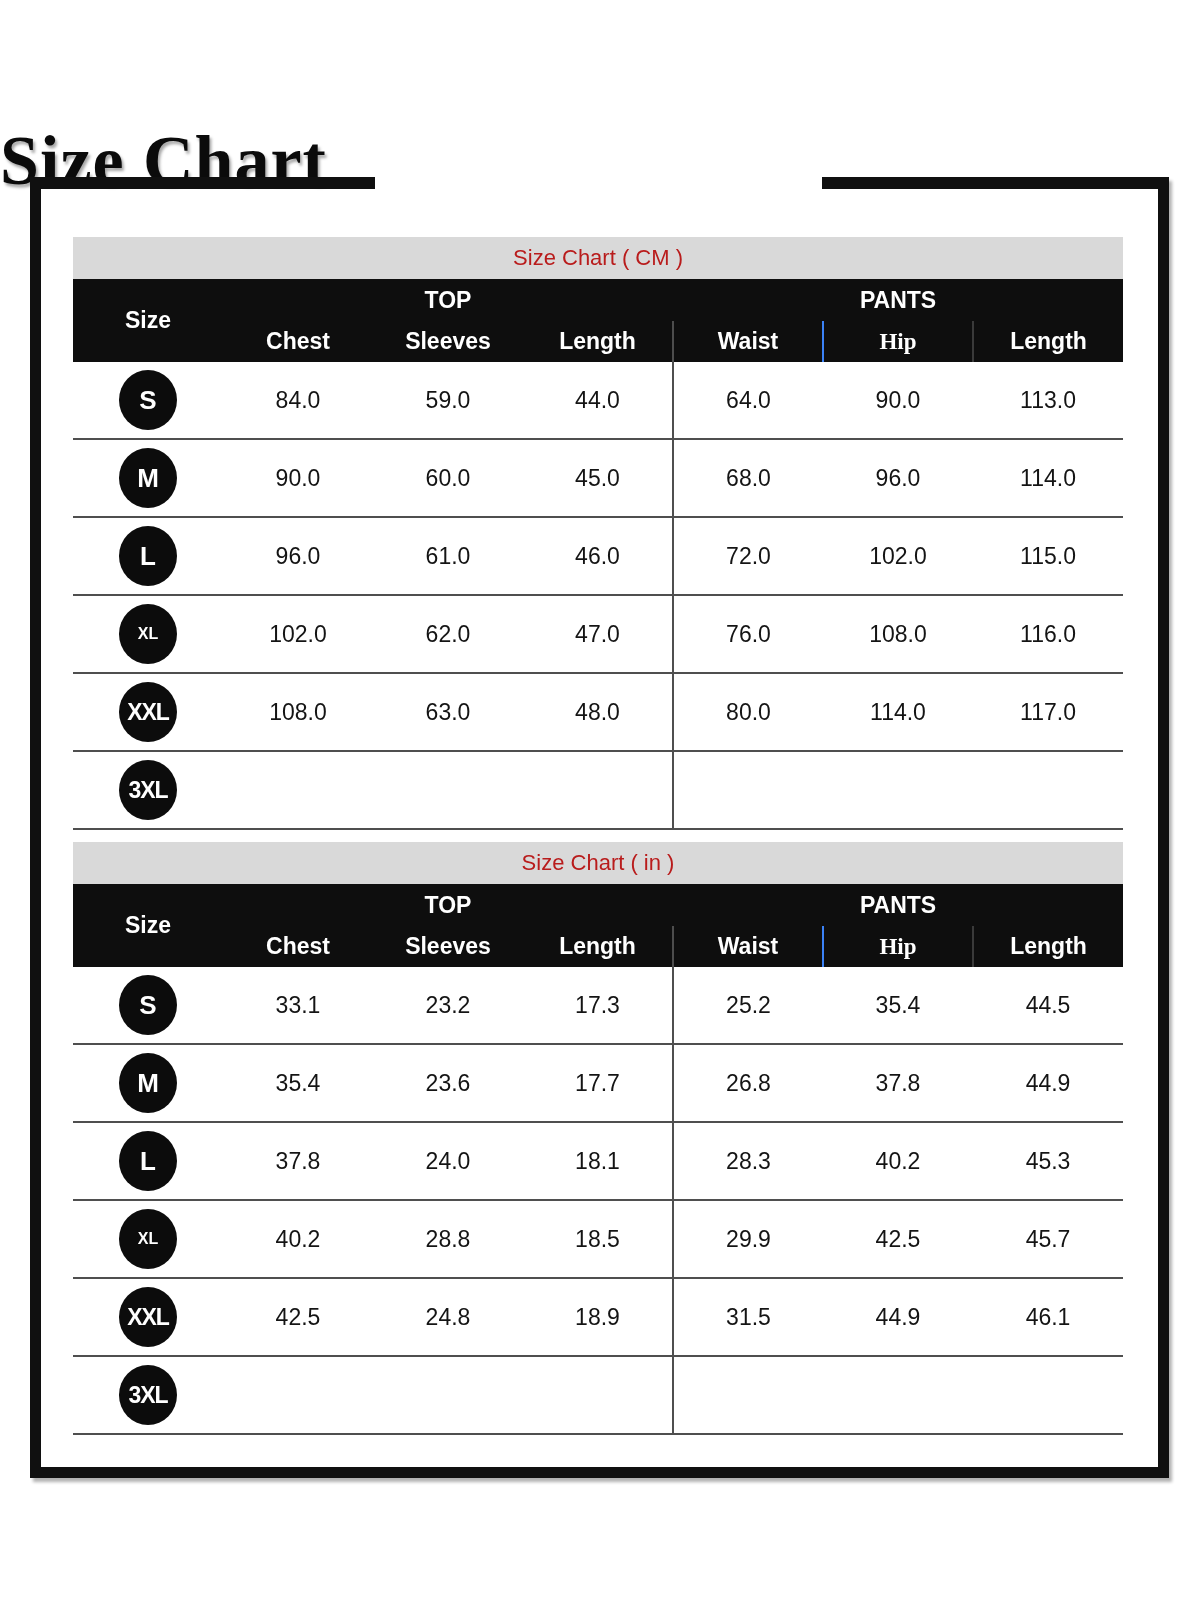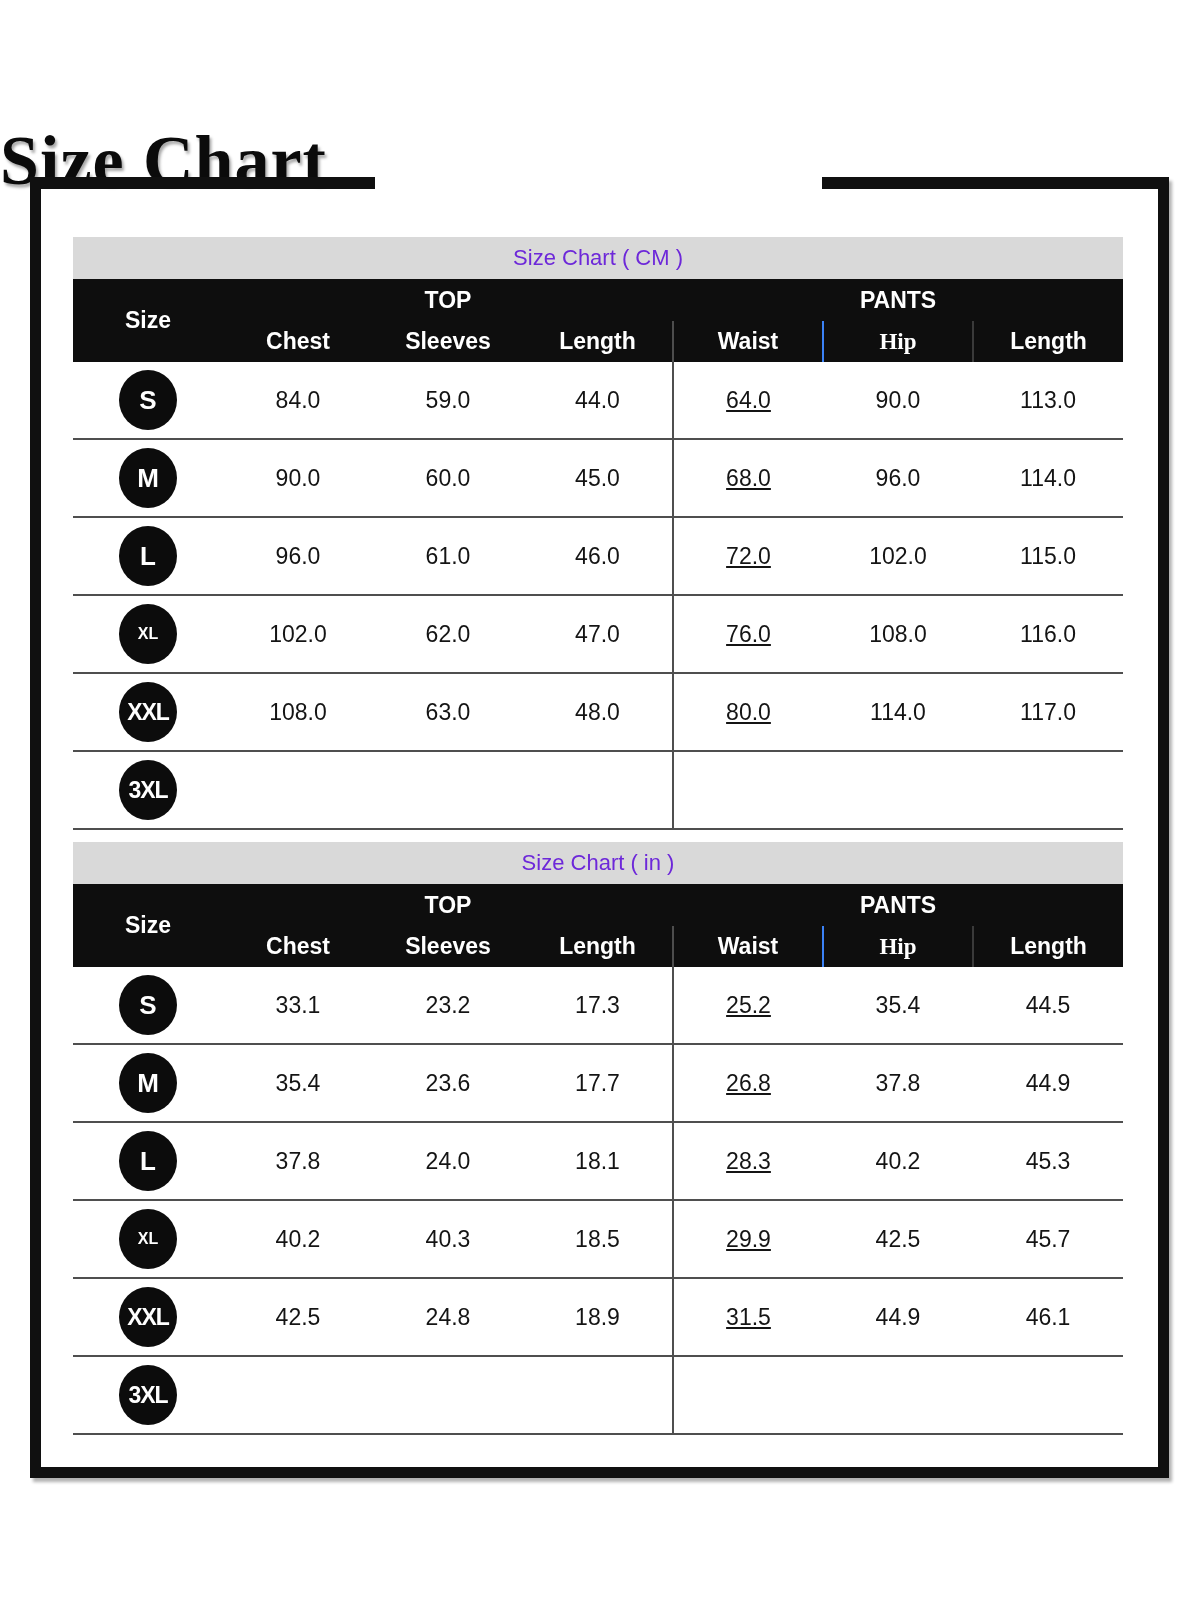--- a/index.html
+++ b/index.html
@@ -35,37 +35,37 @@
     position:absolute; left:73px; width:1050px;
     border-collapse:collapse; table-layout:fixed; background:#ffffff;
   }
   .table-cm { top:237px; }
   .table-in { top:842px; }
   col.c-size { width:150px; }
   col.c-val  { width:150px; }
 
   .band-row td {
     background:#d9d9d9; height:40px; text-align:center;
-    font-size:22px; color:#6d28d9;
+    font-size:22px; color:#b91c1c;
   }
   thead th {
     background:#0e0e0e; color:#ffffff; font-weight:bold;
     font-size:23px; text-align:center; padding:0;
   }
   .group-row th { height:42px; }
   .sub-row th   { height:41px; }
   th.sub-waist   { border-left:2px solid #4d4d4d; }
   th.sub-hip     { border-left:2px solid #3b82f6;font-family:Liberation Serif, serif; }
   th.sub-plength { border-left:2px solid #3a3a3a; }
 
   tbody td {
     height:76px; text-align:center; font-size:23px; color:#141414;
     background:#ffffff; border-bottom:2px solid #4f4f4f; padding:0;
   }
-  tbody td.pants-start { border-left:2px solid #4f4f4f;text-decoration:underline; }
+  tbody td.pants-start { border-left:2px solid #4f4f4f; }
 
   .size-badge {
     display:inline-flex; align-items:center; justify-content:center;
     width:58px; height:60px; border-radius:50%;
     background:#0c0c0c; color:#ffffff; font-weight:bold; font-size:26px;
     vertical-align:middle;
   }
   .size-badge.mid   { font-size:16px; }
   .size-badge.small { font-size:23px; letter-spacing:-1px; }
 </style>
@@ -215,21 +215,21 @@
         <td>37.8</td>
         <td>24.0</td>
         <td>18.1</td>
         <td class="pants-start">28.3</td>
         <td>40.2</td>
         <td>45.3</td>
       </tr>
       <tr>
         <td><span class="size-badge mid">XL</span></td>
         <td>40.2</td>
-        <td>40.3</td>
+        <td>28.8</td>
         <td>18.5</td>
         <td class="pants-start">29.9</td>
         <td>42.5</td>
         <td>45.7</td>
       </tr>
       <tr>
         <td><span class="size-badge small">XXL</span></td>
         <td>42.5</td>
         <td>24.8</td>
         <td>18.9</td>

